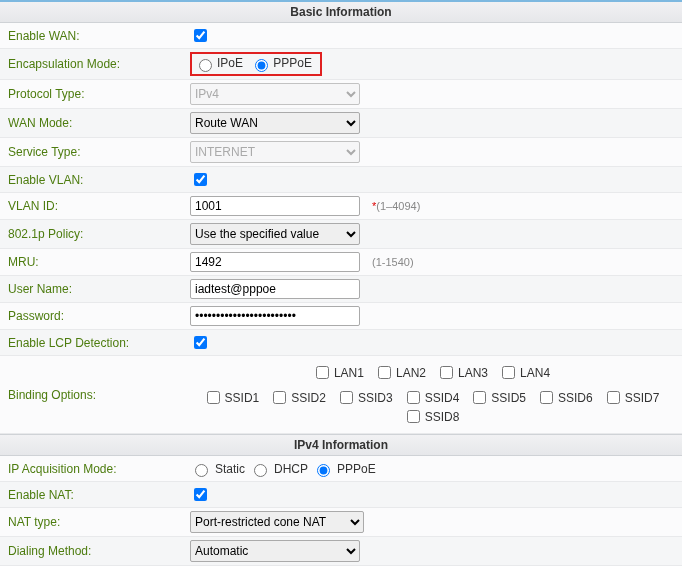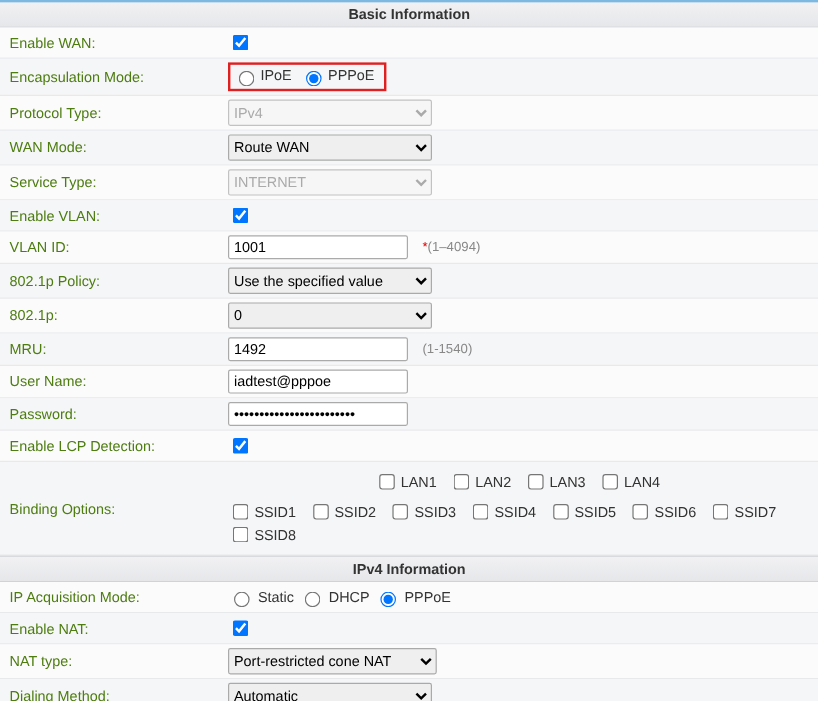--- a/index.html
+++ b/index.html
@@ -42,21 +42,21 @@
     flex-wrap: wrap;
     gap: 4px 4px;
     padding-right: 8px;
   }
   input[type="text"], input[type="password"] {
     font-size: 12px;
     padding: 1px 4px;
     border: 1px solid #aaa;
     border-radius: 2px;
     height: 20px;
-    width: 150px;
+    width: 170px;
   }
   select {
     font-size: 12px;
     border: 1px solid #aaa;
     border-radius: 2px;
     height: 22px;
     width: 170px;
     background: #efefef;
   }
   select:disabled {
@@ -67,21 +67,21 @@
   .hint .req { color: #d00; }
   .highlight-box {
     border: 2px solid #e02020;
     padding: 2px 8px 2px 2px;
     display: inline-flex;
     gap: 2px;
   }
   .chk-group { display: inline-flex; align-items: center; margin-right: 10px; }
   .chk-group label { margin-left: 2px; }
   .binding-lines { display: flex; flex-direction: column; gap: 6px; padding: 4px 0;}
-  .binding-line { display: flex; flex-wrap: wrap; }
+  .binding-line { display: flex; flex-wrap: wrap; justify-content: center; }
   .rows-container > .row:nth-of-type(odd)  { background: #fbfbfc; }
   .rows-container > .row:nth-of-type(even) { background: #f5f6f7; }
 </style>
 </head>
 <body>
 
 <div class="section-header top-border">Basic Information</div>
 <div class="rows-container">
 
   <div class="row">
@@ -148,28 +148,20 @@
 
   <div class="row">
     <div class="label-cell">802.1p Policy:</div>
     <div class="field-cell">
       <select>
         <option>Use the specified value</option>
       </select>
     </div>
   </div>
 
-  <div class="row">
-    <div class="label-cell">802.1p:</div>
-    <div class="field-cell">
-      <select>
-        <option>0</option>
-      </select>
-    </div>
-  </div>
 
   <div class="row">
     <div class="label-cell">MRU:</div>
     <div class="field-cell">
       <input type="text" value="1492" style="">
       <span class="hint">(1-1540)</span>
     </div>
   </div>
 
   <div class="row">

